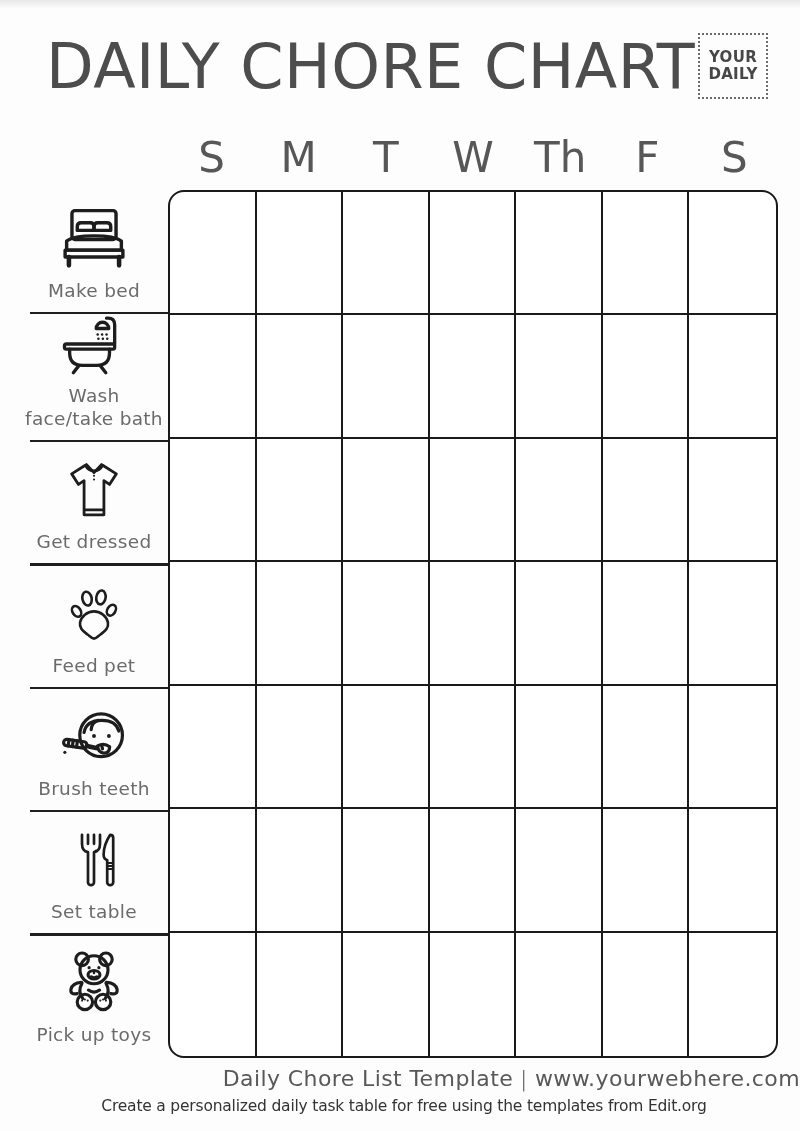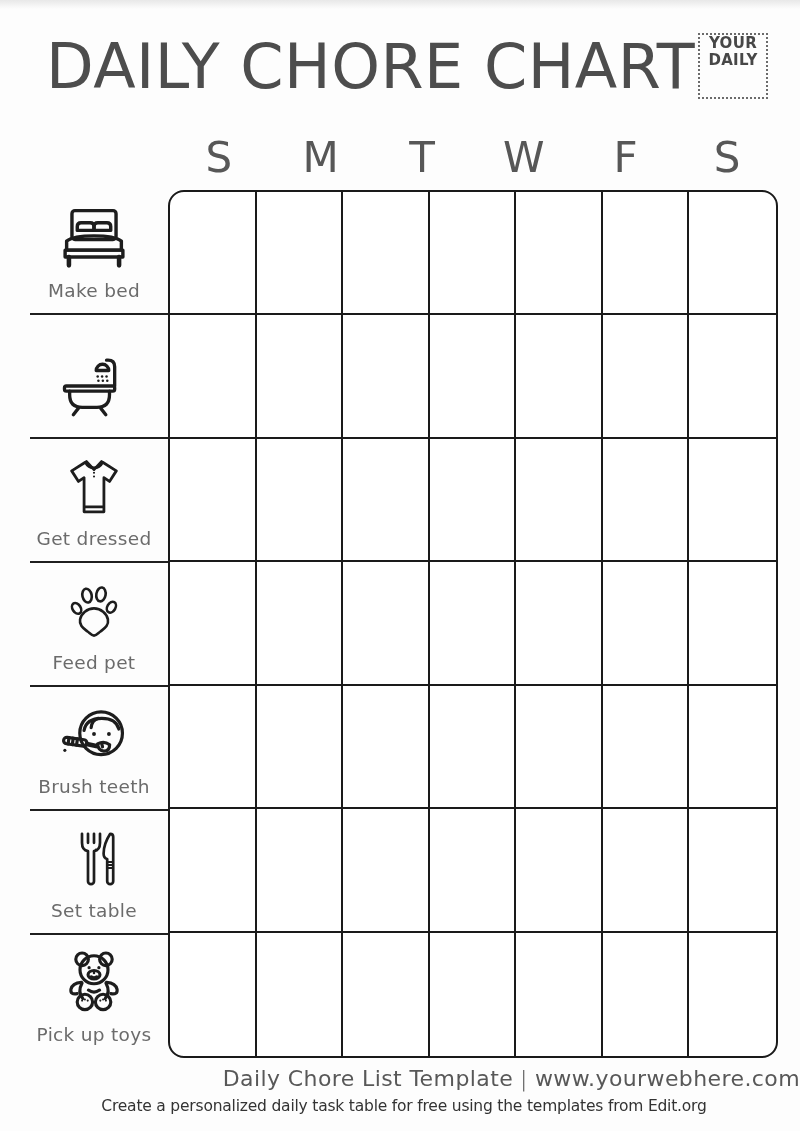--- a/index.html
+++ b/index.html
@@ -9,21 +9,21 @@
   }
   #page::before{content:"";position:absolute;top:0;left:0;right:0;height:9px;
     background:linear-gradient(#e8e8e8,rgba(255,255,255,0));pointer-events:none;}
   .title{
     position:absolute;left:46px;top:30px;margin:0;
     font-size:62px;font-weight:400;color:#4d4d4d;letter-spacing:.5px;white-space:nowrap;
   }
   .logo-box{
     position:absolute;left:698px;top:33px;width:66px;height:62px;
     border:2px dotted #6b6b6b;display:flex;flex-direction:column;
-    align-items:center;justify-content:flex-start;
+    align-items:center;justify-content:center;
     font-weight:bold;font-size:15px;line-height:1.12;color:#474747;letter-spacing:.3px;
     text-align:center;background:#fdfdfd;
   }
   .day-row{position:absolute;left:168px;top:122px;width:610px;height:62px;display:flex;}
   .day-cell{flex:1;display:flex;align-items:flex-end;justify-content:center;
     font-size:42px;color:#575757;padding-bottom:2px;}
   .labels{position:absolute;left:20px;top:190px;width:148px;height:868px;
     display:grid;grid-template-rows:repeat(7,1fr);}
   .label-cell{position:relative;display:flex;flex-direction:column;
     align-items:center;justify-content:flex-end;padding-bottom:11px;}
@@ -60,20 +60,21 @@
   <div class="logo-box">
     <div>YOUR</div>
     <div>DAILY</div>
   </div>
 
   <div class="day-row" id="dayRow">
       <div class="day-cell">S</div>
       <div class="day-cell">M</div>
       <div class="day-cell">T</div>
       <div class="day-cell">W</div>
+      <div class="day-cell">Th</div>
       <div class="day-cell">F</div>
       <div class="day-cell">S</div>
     </div>
 
   <div class="labels" id="labels">
       <div class="label-cell">
         <span class="chore-icon"><svg width="76" height="64" viewBox="0 0 100 84">
     <g stroke="#1d1d1d" stroke-width="4.5" fill="none" stroke-linecap="round" stroke-linejoin="round">
       <rect x="21" y="6" width="58" height="38" rx="4"></rect>
       <path d="M28,32 v-5 q0,-5 5,-5 h12 q5,0 5,5 v5 z"></path>
@@ -98,20 +99,24 @@
     </g>
     <g fill="#1d1d1d" stroke="none">
       <circle cx="55" cy="29" r="1.7"></circle>
               <circle cx="61" cy="29" r="1.7"></circle>
               <circle cx="67" cy="29" r="1.7"></circle>
       <circle cx="56" cy="35" r="1.7"></circle>
               <circle cx="62" cy="35" r="1.7"></circle>
               <circle cx="68" cy="35" r="1.7"></circle>
     </g>
           </svg></span>
+        <div class="label-text">
+          <div>Wash</div>
+          <div>face/take bath</div>
+        </div>
       </div>
       <div class="label-cell">
         <span class="chore-icon"><svg width="62" height="62" viewBox="0 0 100 100">
     <g stroke="#1d1d1d" stroke-width="4.5" fill="none" stroke-linecap="round" stroke-linejoin="round">
       <path d="M36,10 L14,24 l11,17 9,-6 V90 h32 V35 l9,6 11,-17 L64,10 q-5,9 -14,9 q-9,0 -14,-9 z"></path>
       <path d="M38,9 l12,13 12,-13"></path>
       <path d="M36,82 h28"></path>
     </g>
     <g fill="#1d1d1d" stroke="none">
               <circle cx="50" cy="27" r="1.7"></circle>

